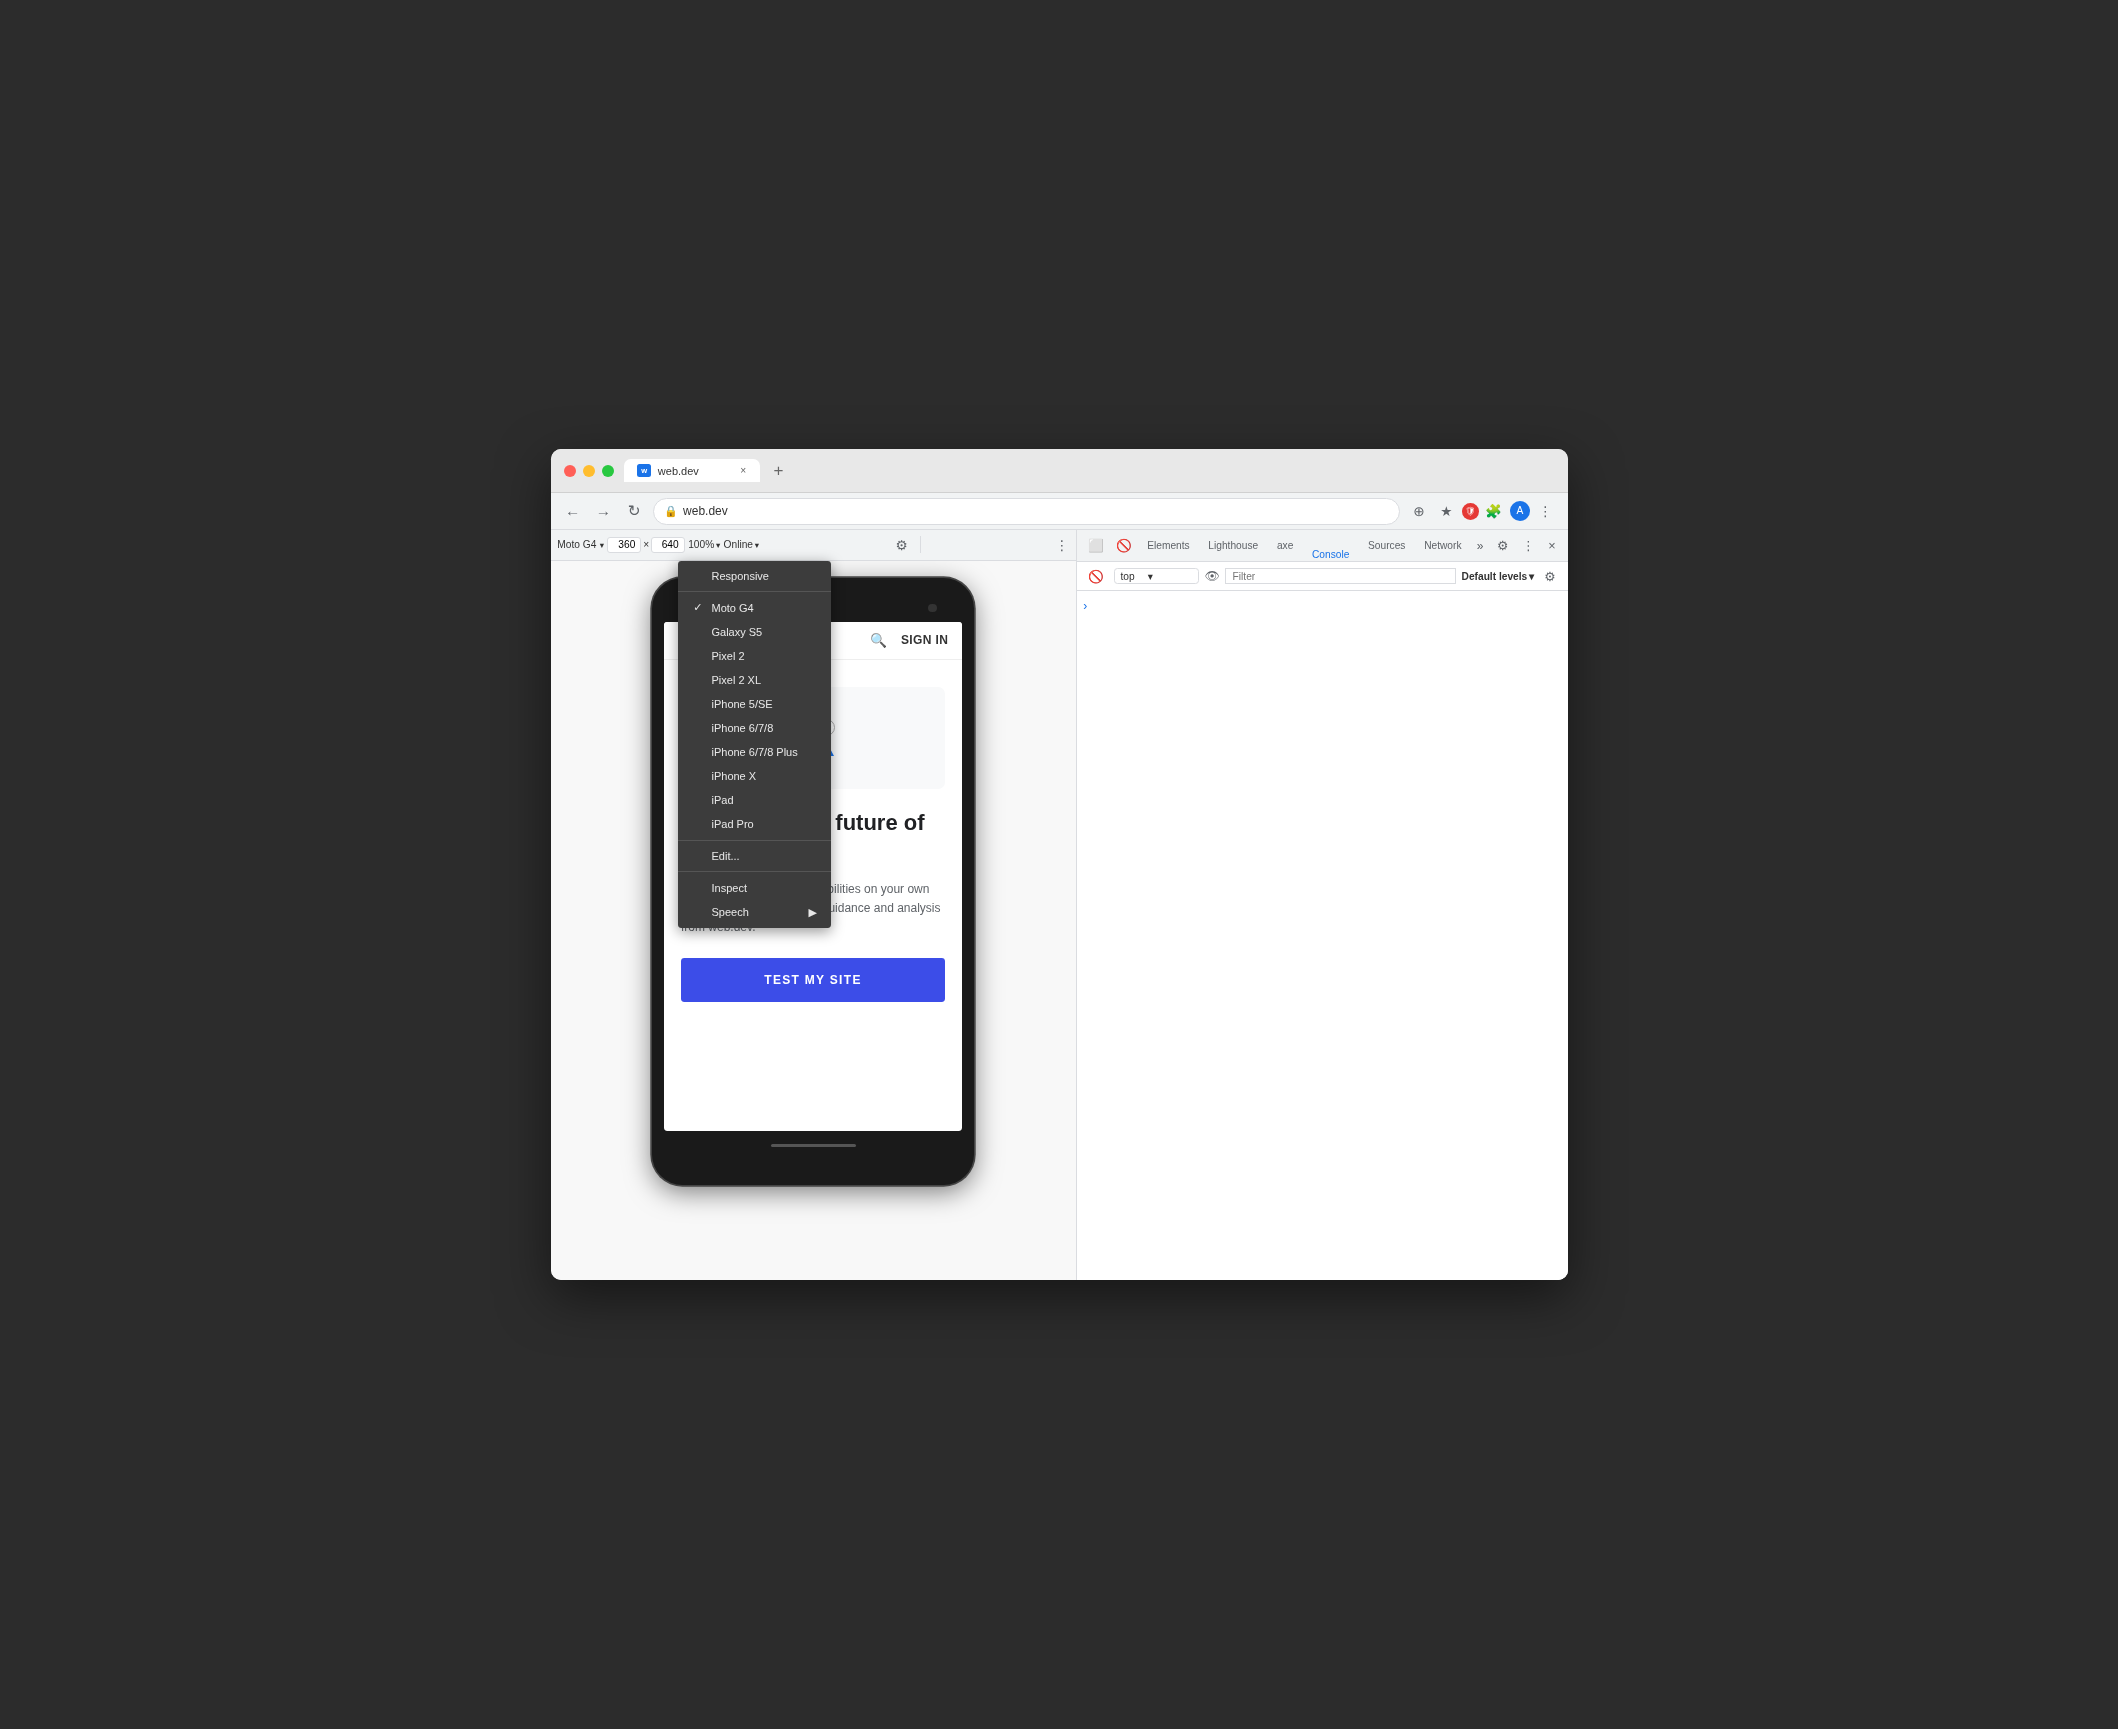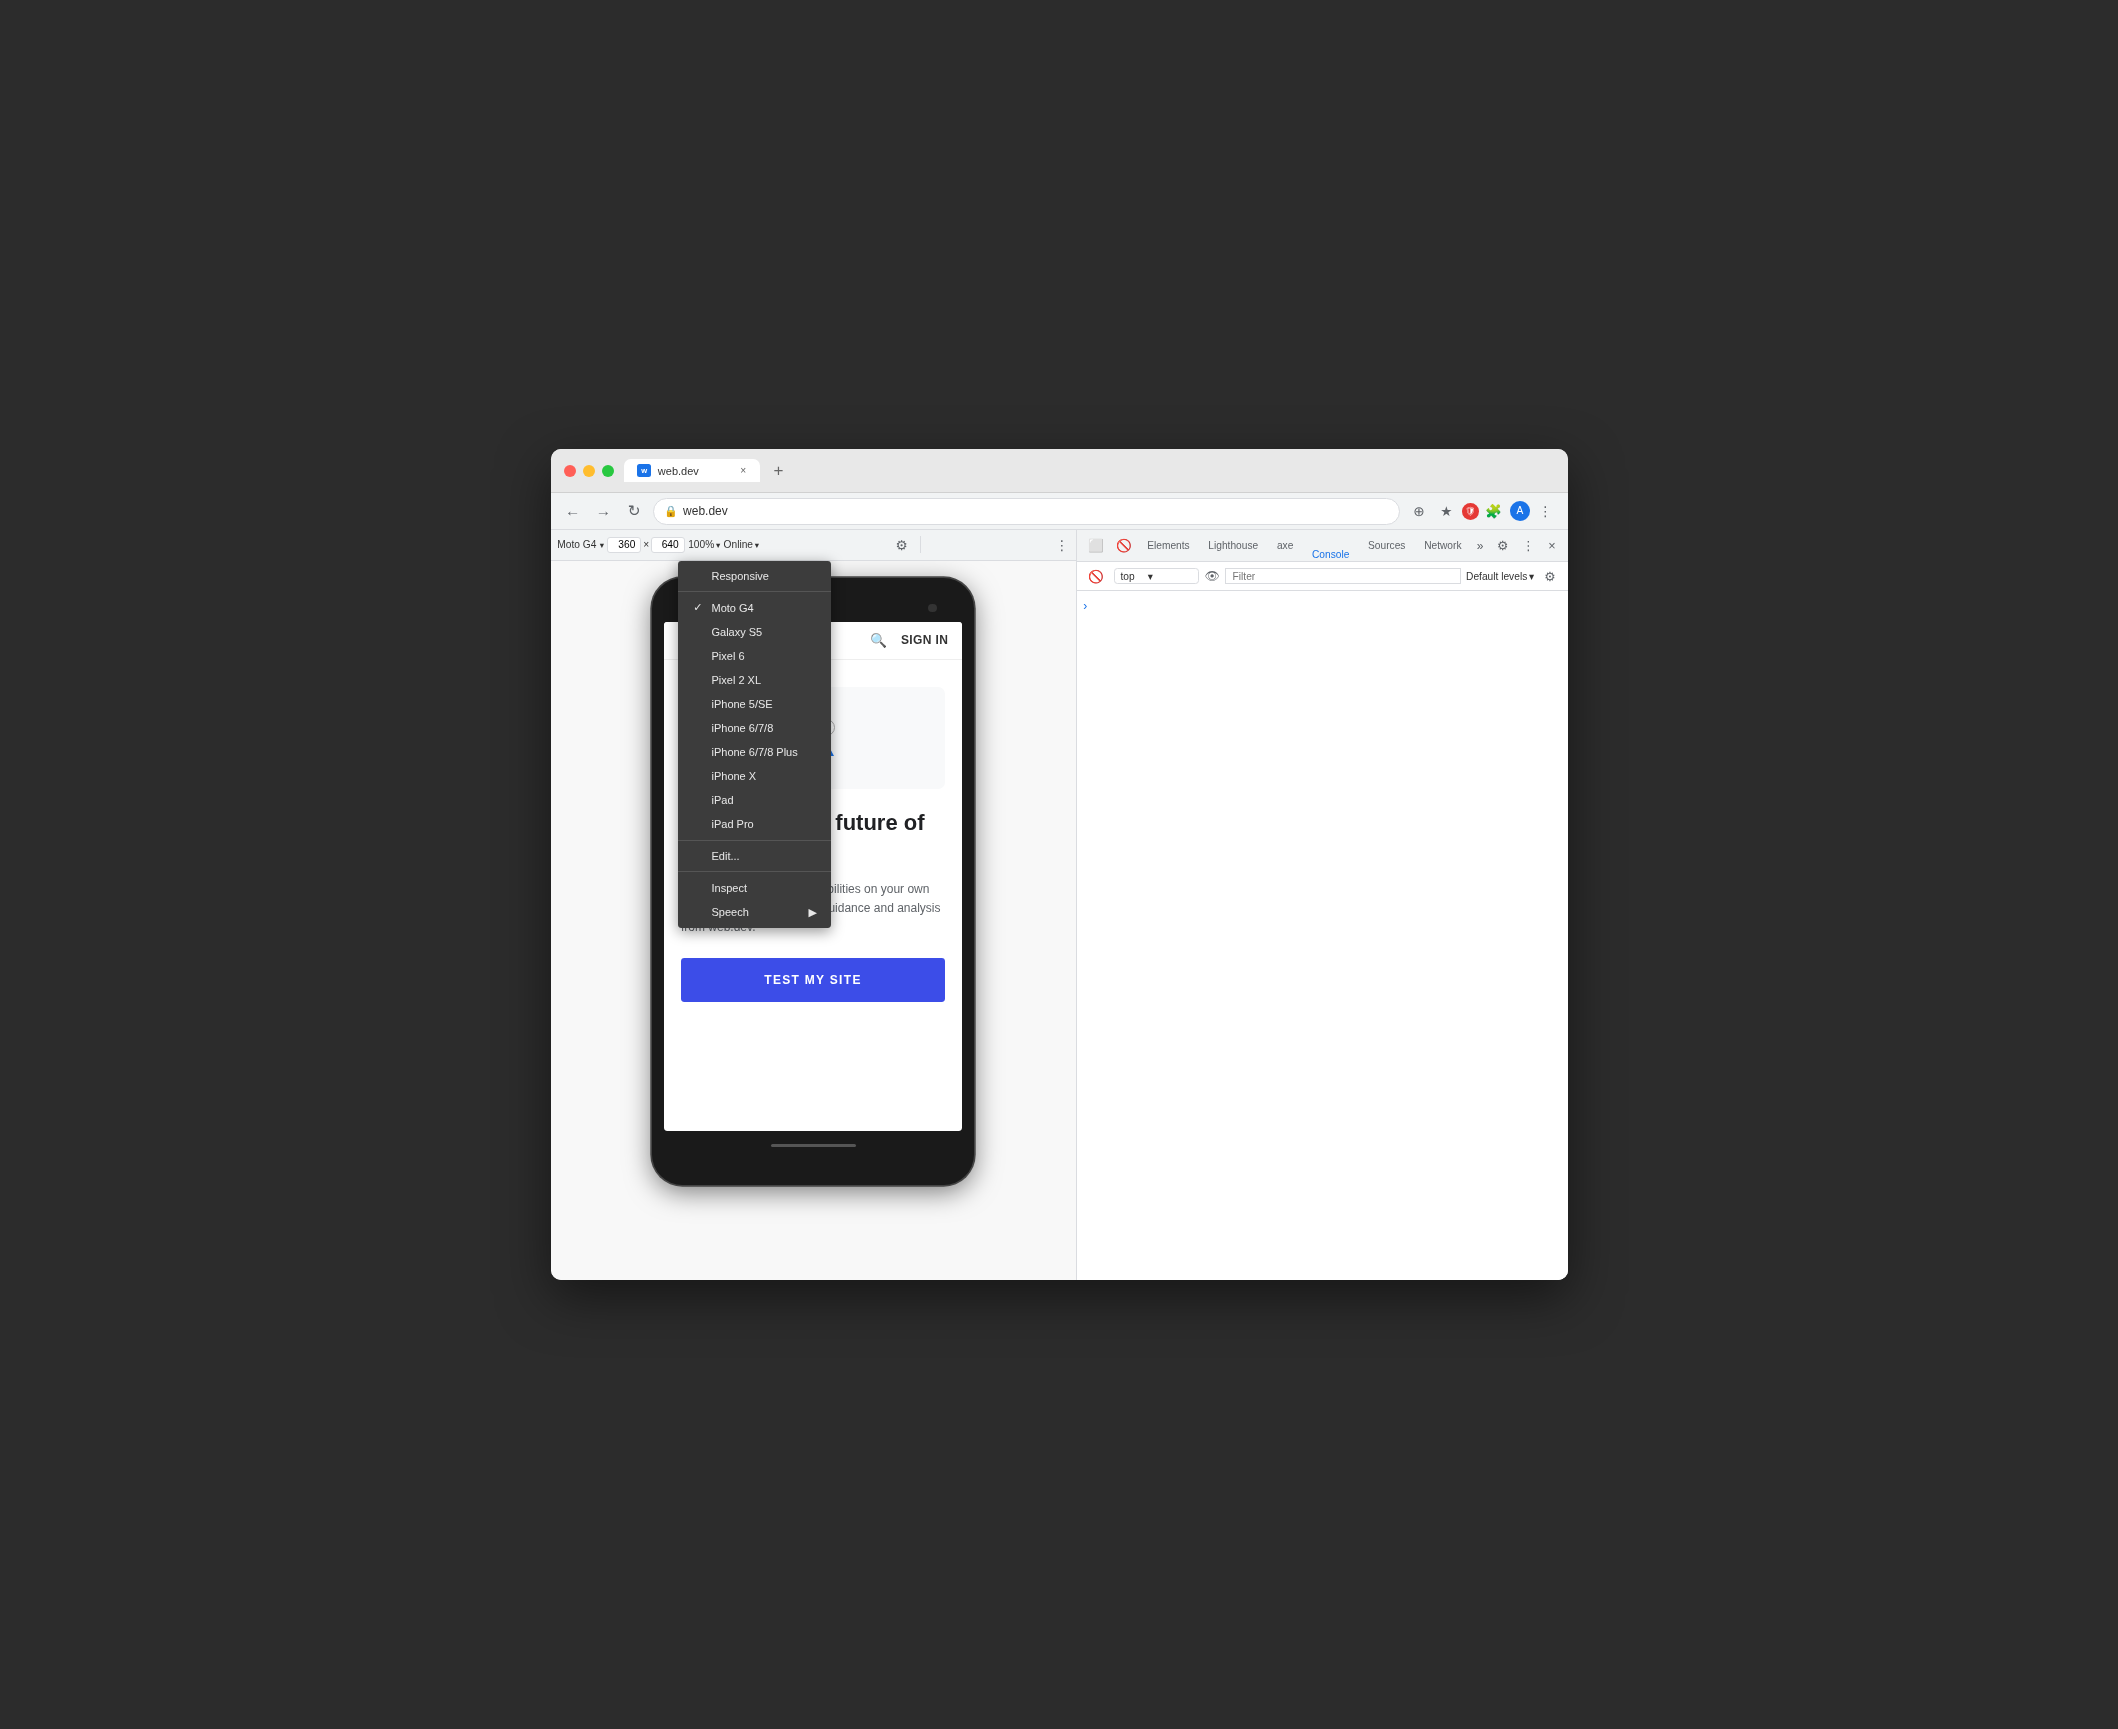--- a/index.html
+++ b/index.html
@@ -498,20 +498,21 @@
       font-size: 10.2px;
       color: #333;
     }
     .console-levels {
       font-size: 10.2px;
       color: #333;
       display: flex;
       align-items: center;
       gap: 1.7px;
       cursor: pointer;
+      font-weight: bold;
     }
     .devtools-content {
       flex: 1;
       background: white;
       padding: 6.8px;
     }
     .console-arrow {
       color: #1a73e8;
       font-size: 12px;
     }
@@ -601,21 +602,21 @@
           <div class="menu-item">
             <span class="menu-check">✓</span>
             <span>Moto G4</span>
           </div>
           <div class="menu-item">
             <span class="menu-check"></span>
             <span>Galaxy S5</span>
           </div>
           <div class="menu-item">
             <span class="menu-check"></span>
-            <span>Pixel 6</span>
+            <span>Pixel 2</span>
           </div>
           <div class="menu-item">
             <span class="menu-check"></span>
             <span>Pixel 2 XL</span>
           </div>
           <div class="menu-item">
             <span class="menu-check"></span>
             <span>iPhone 5/SE</span>
           </div>
           <div class="menu-item">

